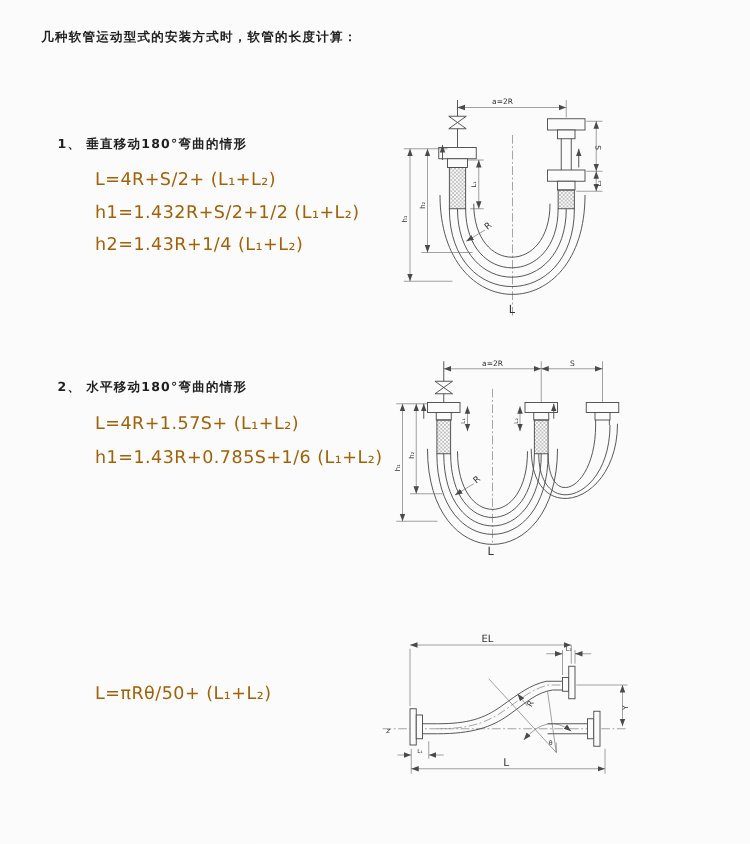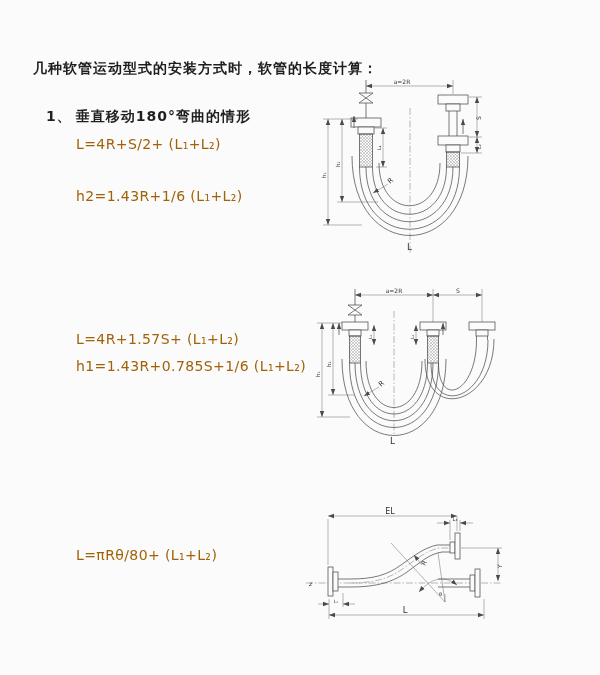--- a/index.html
+++ b/index.html
@@ -1,19 +1,19 @@
 <!DOCTYPE html>
 <html><head>
 <meta charset="utf-8">
 <style>
   html,body{margin:0;padding:0;}
   .page{position:relative;width:600px;height:675px;background:#fbfbfb;overflow:hidden;
         font-family:"DejaVu Sans","Liberation Sans",sans-serif;color:#1f1f1f;}
-  .title{position:absolute;left:33px;top:23px;font-size:14px;font-weight:bold;letter-spacing:1px;margin-top:37px;}
-  .sec-head{position:absolute;left:46px;font-size:14px;font-weight:bold;letter-spacing:1px;white-space:nowrap;}
+  .title{position:absolute;left:33px;top:23px;font-size:10px;font-weight:bold;letter-spacing:1px;}
+  .sec-head{position:absolute;left:46px;font-size:10px;font-weight:bold;letter-spacing:1px;white-space:nowrap;}
   .sec-head .num{margin-right:4px;}
   .formula{position:absolute;left:76px;font-size:14px;letter-spacing:0.4px;color:#a16207;white-space:nowrap;}
   svg.diag{position:absolute;}
   svg .ln{stroke:#4d4d4d;stroke-width:0.75;fill:none;}
   svg .tn{stroke:#6a6a6a;stroke-width:0.5;fill:none;}
   svg .cl{stroke:#7d7d7d;stroke-width:0.55;fill:none;stroke-dasharray:7 2 1.5 2;}
   svg .hose{fill:url(#hatch);stroke:#4d4d4d;stroke-width:0.75;}
   svg .fit{fill:#fbfbfb;stroke:#4d4d4d;stroke-width:0.75;}
   svg text{font-family:"DejaVu Sans",sans-serif;fill:#333;}
 </style>
@@ -32,26 +32,30 @@
       </pattern>
     </defs>
   </svg>
 
   <div class="title">几种软管运动型式的安装方式时，软管的长度计算：</div>
 
   <div class="sec-head" style="top:108px">
     <span class="num">1、</span><span>垂直移动180°弯曲的情形</span>
   </div>
   <div class="formula" style="top:136px">L=4R+S/2+ (L₁+L₂)</div>
-  <div class="formula" style="top:188px">h2=1.43R+1/6 (L₁+L₂)</div>
-
+  <div class="formula" style="top:162px">h1=1.432R+S/2+1/2 (L₁+L₂)</div>
+  <div class="formula" style="top:188px">h2=1.43R+1/4 (L₁+L₂)</div>
+
+  <div class="sec-head" style="top:303px">
+    <span class="num">2、</span><span>水平移动180°弯曲的情形</span>
+  </div>
   <div class="formula" style="top:331px">L=4R+1.57S+ (L₁+L₂)</div>
   <div class="formula" style="top:358px">h1=1.43R+0.785S+1/6 (L₁+L₂)</div>
 
-  <div class="formula" style="top:547px">L=πRθ/80+ (L₁+L₂)</div>
+  <div class="formula" style="top:547px">L=πRθ/50+ (L₁+L₂)</div>
 
   <svg class="diag" style="left:310px;top:72px" width="290" height="190" viewBox="0 0 290 190">
     <path class="cl" d="M100,36 V182"></path>
 
     <path class="tn" d="M143,8 V22"></path>
     <line class="tn" x1="56" y1="14" x2="143" y2="14" marker-start="url(#ar)" marker-end="url(#ar)"></line>
     <text x="92" y="11.5" font-size="6" text-anchor="middle">a=2R</text>
 
     <path class="ln" d="M56,8 V21 M49,21 L63,31 L49,31 L63,21 Z M56,31 V46"></path>
 

